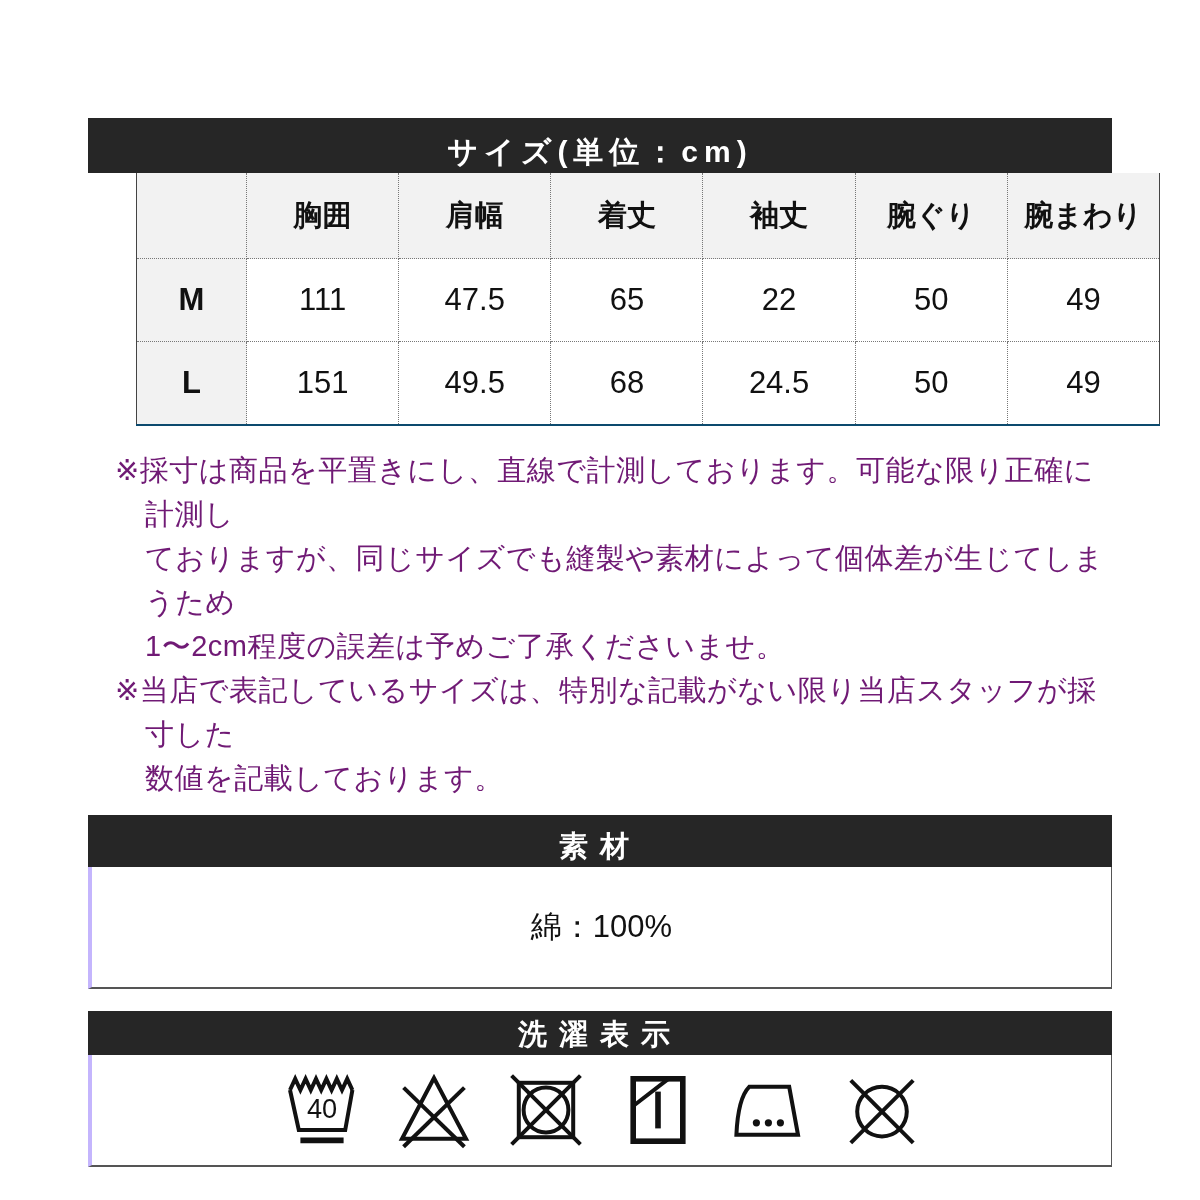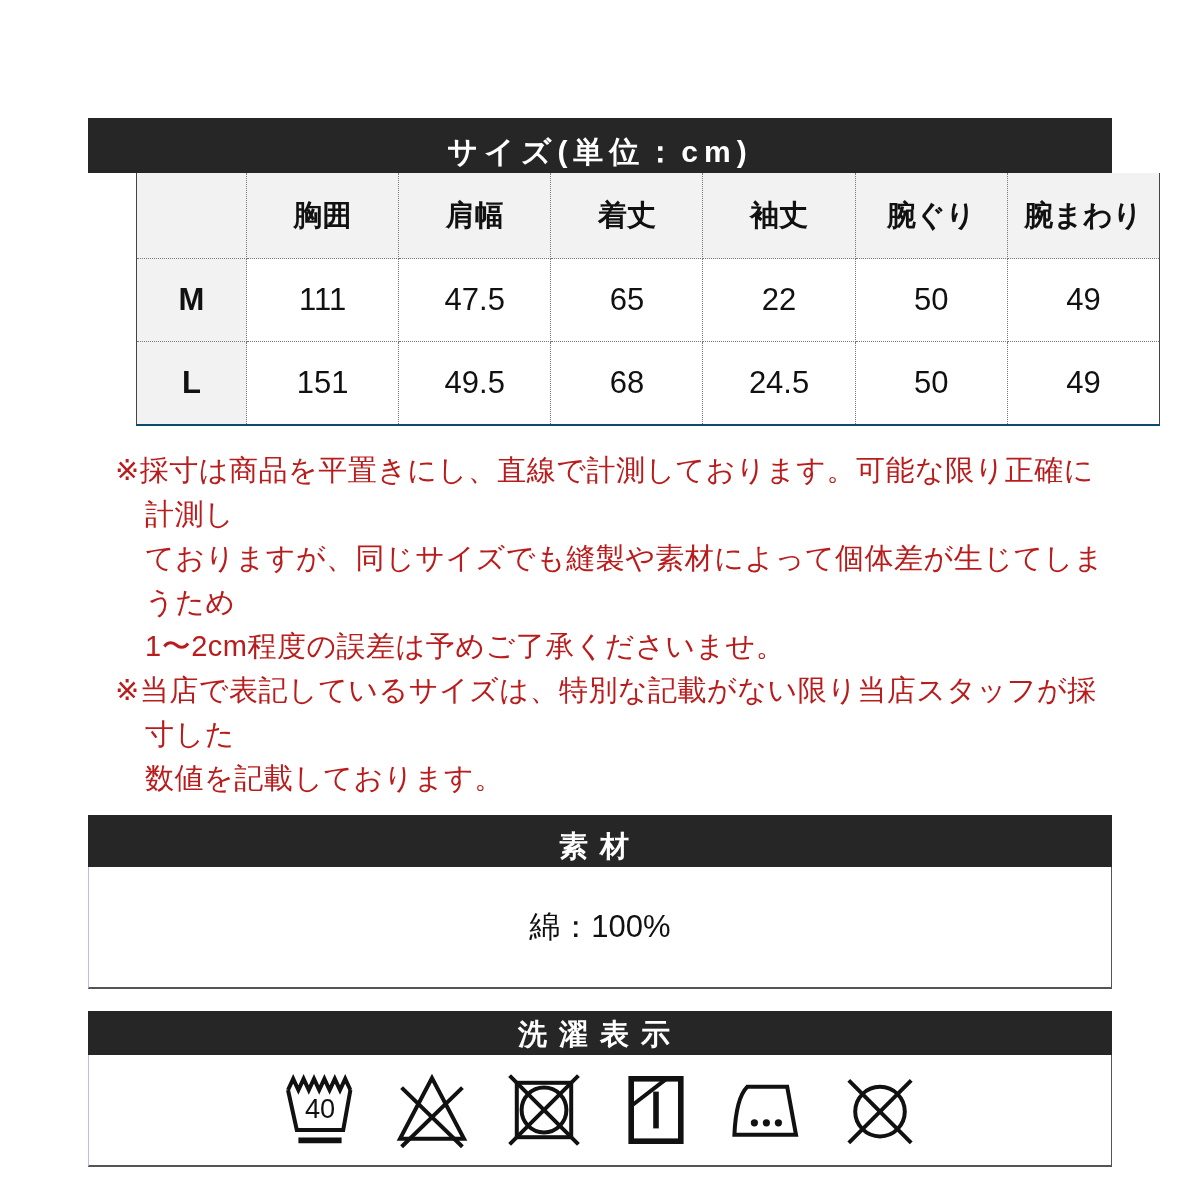--- a/index.html
+++ b/index.html
@@ -36,27 +36,27 @@
     border-right:1px dotted #777;border-bottom:1px dotted #777;
   }
   .size-table th:last-child,.size-table td:last-child{border-right:none;}
   .size-table tbody tr:last-child th,.size-table tbody tr:last-child td{border-bottom:none;}
 
   
   .notes{margin-top:22px;}
   .note{
     margin:0 0 0 27px;padding-left:30px;text-indent:-30px;
     font-size:29px;line-height:44px;letter-spacing:0.5px;
-    white-space:pre-line;color:#b91c1c;
+    white-space:pre-line;color:#701a75;
   }
   .note + .note{}
 
   
   .panel{
-    border-left:1px solid #c4b5fd;border-right:1px solid #555;border-bottom:2px solid #555;
+    border-left:4px solid #c4b5fd;border-right:1px solid #555;border-bottom:2px solid #555;
     background:#fff;display:flex;align-items:center;justify-content:center;
   }
   .material-section{margin-top:15px;}
   .material-section .bar{height:52px;font-size:29px;letter-spacing:12px;}
   .material-panel{height:120px;font-size:31px;}
   .care-section{margin-top:22px;}
   .care-section .bar{height:44px;font-size:29px;letter-spacing:12px;}
   .care-panel{height:110px;gap:32px;}
 
   

